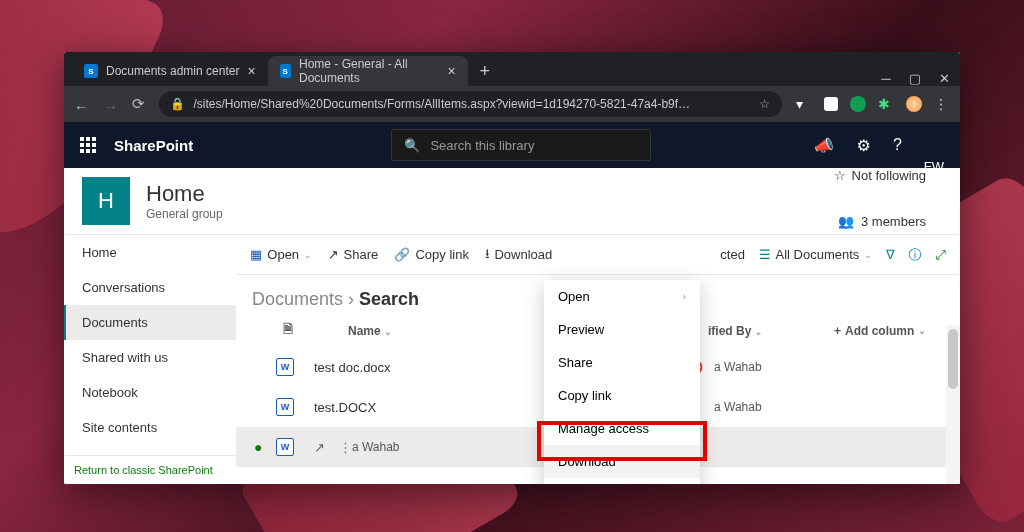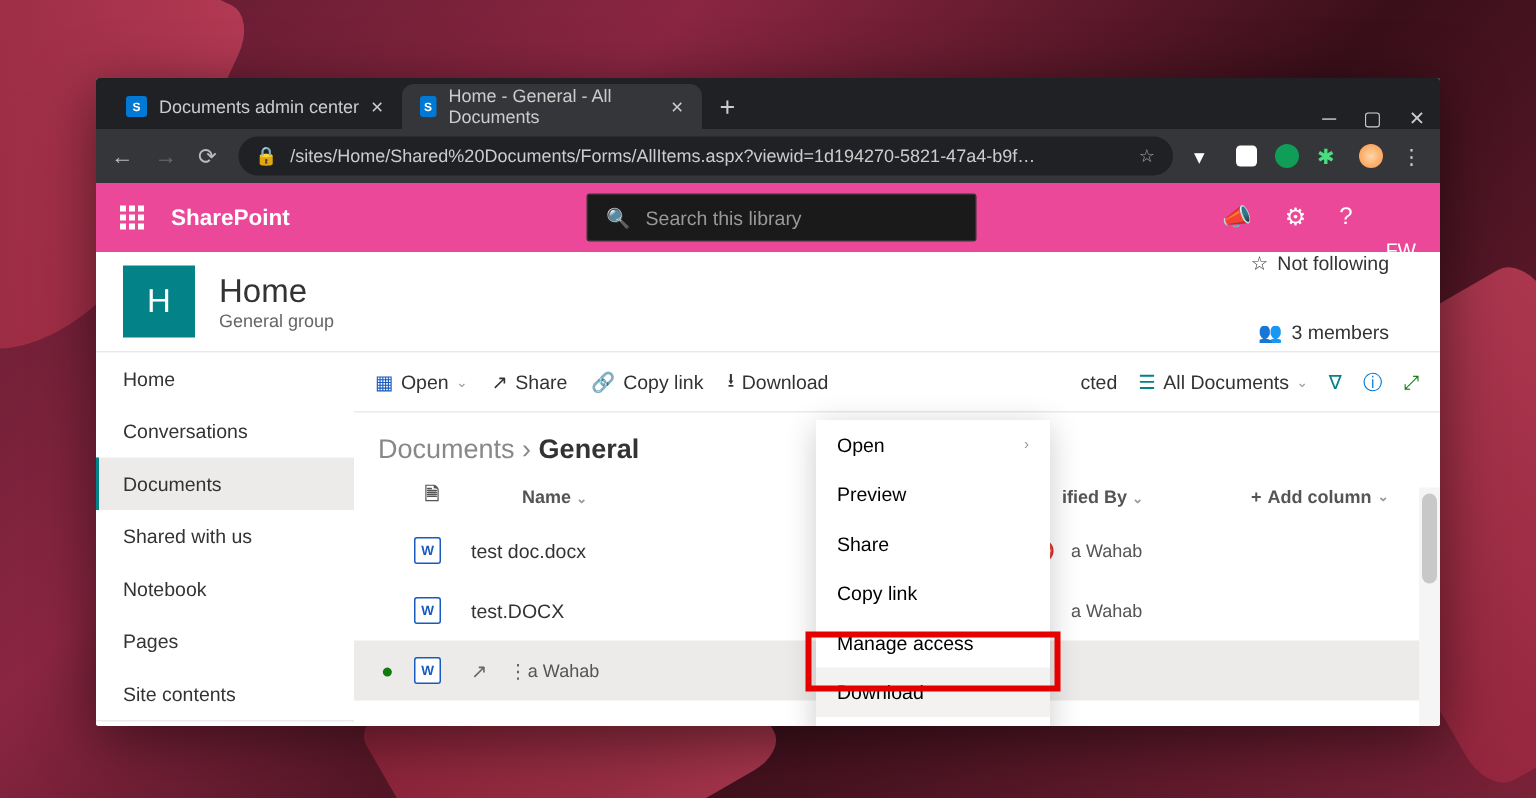--- a/index.html
+++ b/index.html
@@ -23,21 +23,21 @@
 .addrbar { height: 36px; background: #35363a; display: flex; align-items: center; padding: 0 10px; gap: 14px; color: #bbb; font-size: 15px; }
 .addrbar .navicon { cursor: pointer; }
 .omnibox { flex: 1; height: 26px; background: #202124; border-radius: 13px; display: flex; align-items: center; padding: 0 12px; font-size: 12px; color: #aaa; gap: 8px; overflow: hidden; white-space: nowrap; }
 .exticons { display: flex; gap: 12px; align-items: center; font-size: 14px; }
 .exticons .ext { width: 16px; height: 16px; border-radius: 50%; }
 .ext.green { background: #0f9d58; }
 .ext.pill { width: 14px; height: 14px; background: #fff; border-radius: 3px; }
 .ext.avatar { background: radial-gradient(circle, #fed7aa, #fb923c); }
 .ext.dots { color: #ccc; }
 
-.spheader { height: 46px; background: #ec4899; display: flex; align-items: center; padding: 0 16px; gap: 18px; color: #fff; }
+.spheader { height: 46px; background: #0f172a; display: flex; align-items: center; padding: 0 16px; gap: 18px; color: #fff; }
 .waffle { width: 16px; height: 16px; display: grid; grid-template-columns: repeat(3, 4px); grid-template-rows: repeat(3, 4px); gap: 2px; cursor: pointer; }
 .waffle span { background: #fff; }
 .spname { font-size: 15px; font-weight: 600; }
 .searchbox { margin-left: 180px; width: 260px; height: 32px; background: #1a1a1a; border: 1px solid #333; border-radius: 2px; display: flex; align-items: center; padding: 0 12px; gap: 10px; color: #999; font-size: 13px; }
 .hdricons { margin-left: auto; display: flex; gap: 22px; align-items: center; font-size: 16px; }
 .hdricons > * { cursor: pointer; }
 .initials { font-size: 13px; font-weight: 400; margin-top: 42px; }
 
 .content { flex: 1; display: flex; background: #fff; position: relative; overflow: hidden; }
 
@@ -186,21 +186,20 @@
       </div>
     </div>
 
     <div class="body">
       <div class="leftnav">
         <div class="item">Home</div>
         <div class="item">Conversations</div>
         <div class="item sel">Documents</div>
         <div class="item">Shared with us</div>
         <div class="item">Notebook</div>
-        <div class="item">Pages</div>
         <div class="item">Site contents</div>
         <div class="classic">Return to classic SharePoint</div>
       </div>
 
       <div class="main">
         <div class="cmdbar">
           <span class="cmd">
               <span class="openicon">▦</span>
               <span>Open</span> 
               <span style="font-size:9px;color:#999">⌄</span>
@@ -226,21 +225,21 @@
               </span>
             <span class="filter">∇</span>
             <span class="info">ⓘ</span>
             <span class="expand">⤢</span>
           </div>
         </div>
 
         <div class="crumb">
           <span class="light">Documents</span>
           <span class="light">›</span>
-          <span class="bold">General</span>
+          <span class="bold">Search</span>
         </div>
 
         <div class="cols">
           <span class="docicon">🗎</span>
           <span class="name"><span>Name</span> <span class="chev">⌄</span></span>
           <span class="mod"><span>ified By</span> <span class="chev">⌄</span></span>
           <span class="addc">+ <span>Add column</span> <span class="chev">⌄</span></span>
         </div>
 
         <div class="rows">

